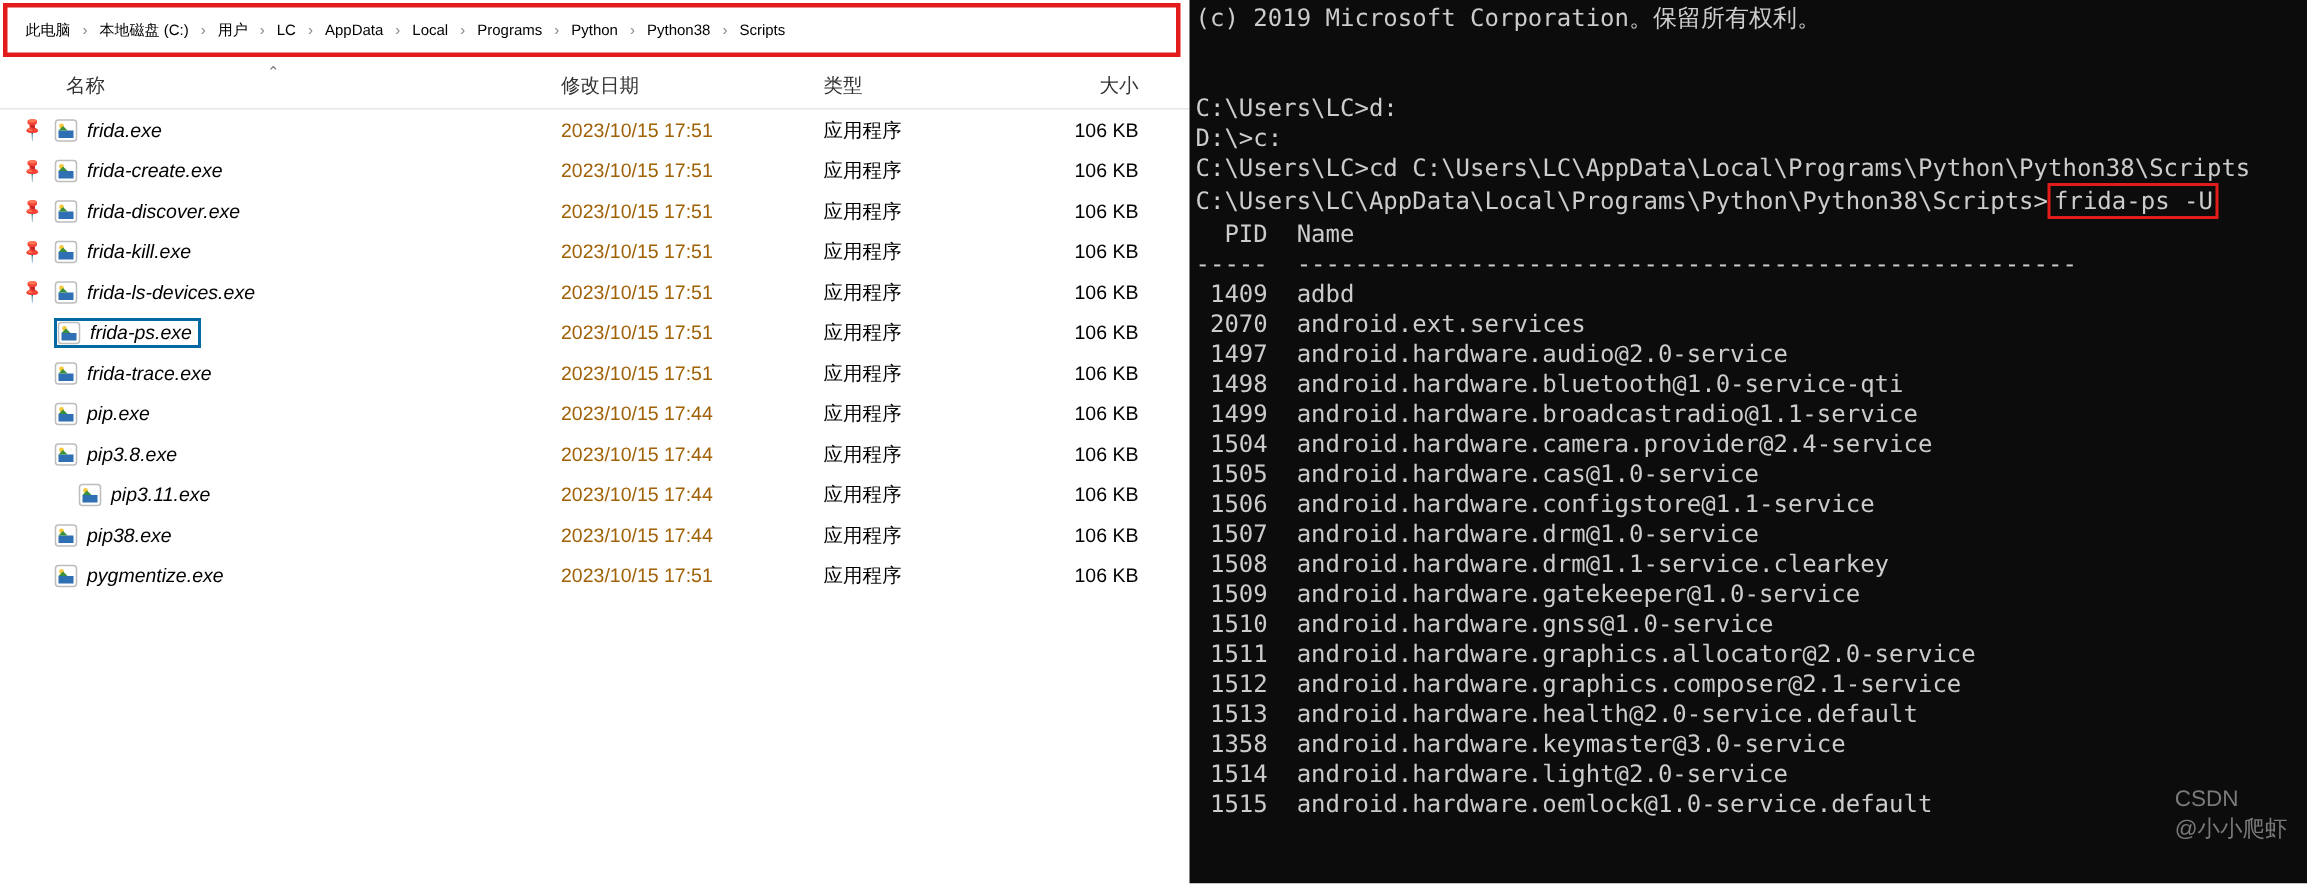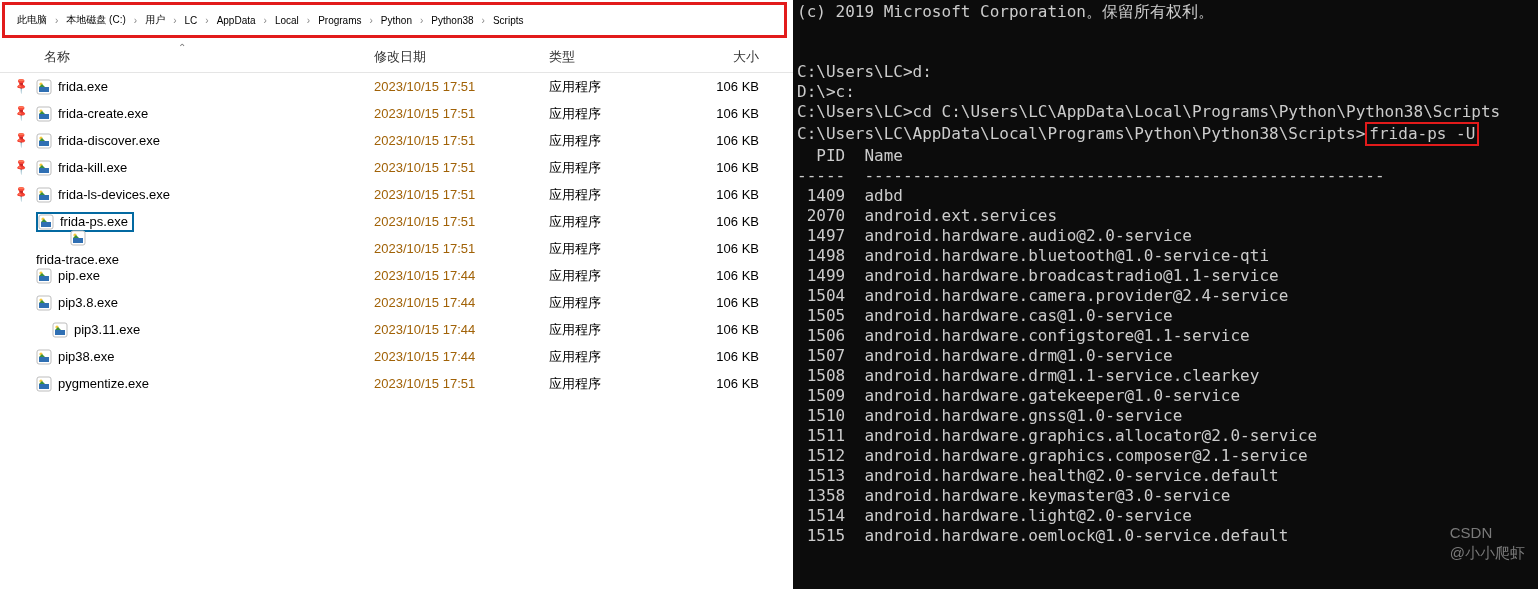--- a/index.html
+++ b/index.html
@@ -12,21 +12,21 @@
 .col-name { width: 330px; position: relative; }
 .col-date { width: 175px; }
 .col-type { width: 150px; }
 .col-size { width: 60px; text-align: right; }
 .sort-arrow { position: absolute; left: 134px; top: -6px; color: #777; font-size: 10px; }
 .files { flex: 1; overflow: auto; }
 .file-row { display: flex; align-items: center; padding: 3px 0 3px 8px; height: 27px; }
 .pin-col { width: 28px; display: flex; align-items: center; justify-content: center; }
 .pin-icon { color: #8a8a8a; font-size: 11px; transform: rotate(-45deg); }
 .name-col { width: 338px; display: flex; align-items: center; gap: 6px; }
-.name-text { white-space: nowrap; }
+.name-text { white-space: nowrap; font-style: italic; }
 .hl-box { border: 2px solid #0369a1; padding: 0 4px 0 0; display: inline-flex; align-items: center; gap: 6px; }
 .file-icon { width: 16px; height: 16px; display: inline-flex; }
 .date-col { width: 175px; color: #a16207; }
 .type-col { width: 150px; color: #000; }
 .size-col { width: 60px; text-align: right; color: #000; }
 .terminal { flex: 1; background: #0c0c0c; color: #ccc; font-family: "NSimSun", "SimSun", Consolas, monospace; font-size: 16px; line-height: 20px; padding: 2px 4px; white-space: pre; overflow: hidden; position: relative; }
 .term-line { white-space: pre; }
 .cmd-hl { border: 2px solid #e21b1b; padding: 0 2px; display: inline-block; }
 .watermark { position: absolute; right: 13px; bottom: 6px; color: #7a7a7a; font-size: 15px; font-family: "Microsoft YaHei", sans-serif; }
 .watermark .at { color: #7a7a7a; }
@@ -186,21 +186,21 @@
             <span class="name-text">frida-ps.exe</span>
           </span>
         </div>
         <div class="date-col">2023/10/15 17:51</div>
         <div class="type-col">应用程序</div>
         <div class="size-col">106 KB</div>
       </div>
       <div class="file-row">
         <div class="pin-col"></div>
         <div class="name-col">
-          <span style="display: inline-flex; align-items: center; gap: 6px; flex-direction: column;">
+          <span style="display: inline-flex; align-items: center; gap: 6px;">
             <span class="file-icon">
               <svg viewBox="0 0 16 16" width="16" height="16">
                 <rect x="1" y="1" width="14" height="14" rx="2" fill="#fff" stroke="#bdbdbd"></rect>
                 <rect x="3" y="8" width="10" height="5" fill="#2f6fb3"></rect>
                 <circle cx="5" cy="5" r="1.6" fill="#f5c83b"></circle>
                 <path d="M3 8 L6 5 L9 8 Z" fill="#3a8f3a"></path>
               </svg>
             </span>
             <span class="name-text">frida-trace.exe</span>
           </span>

